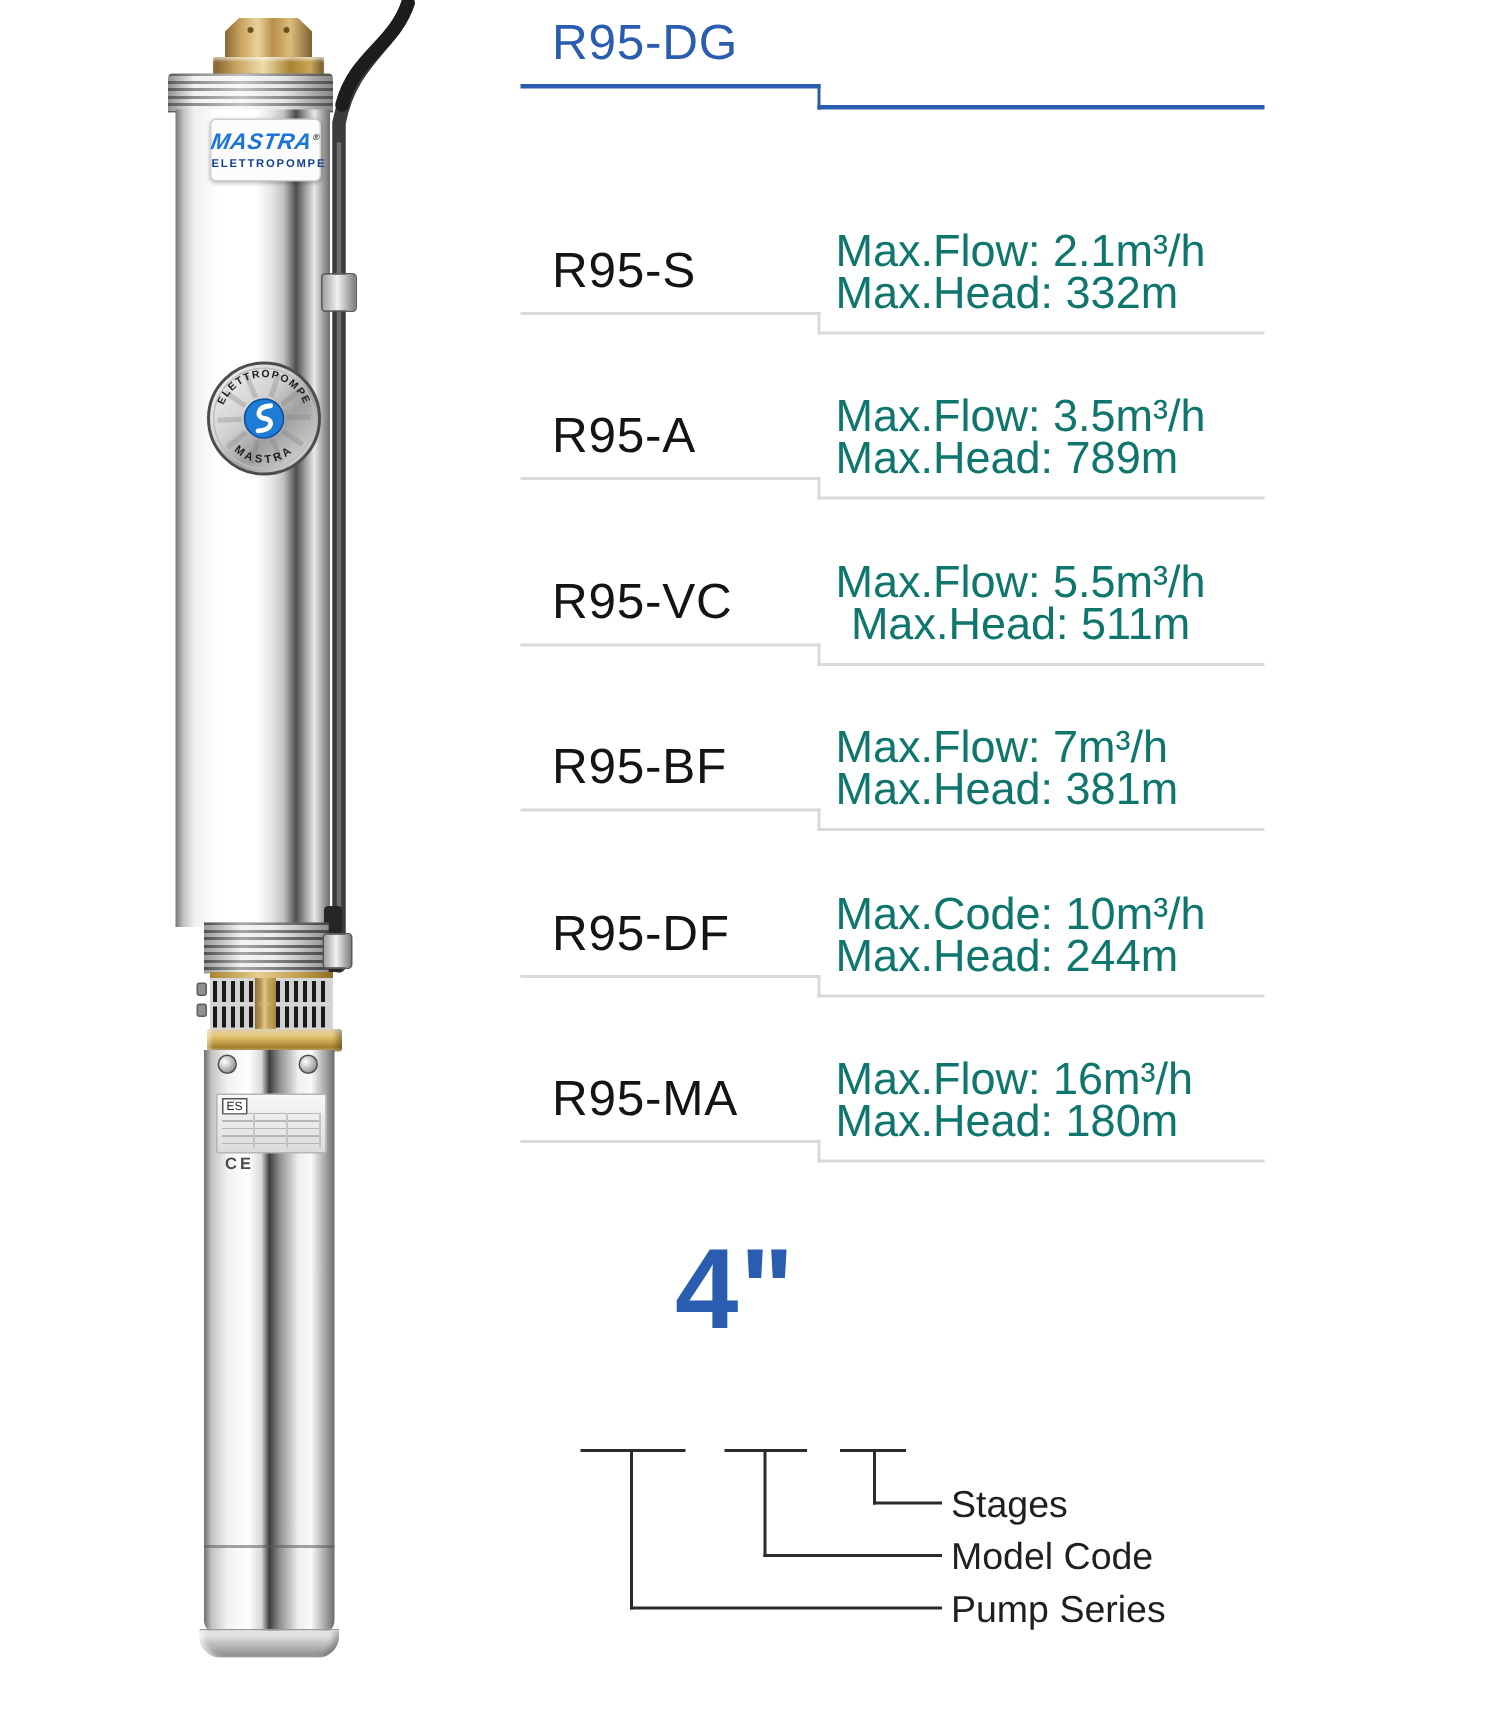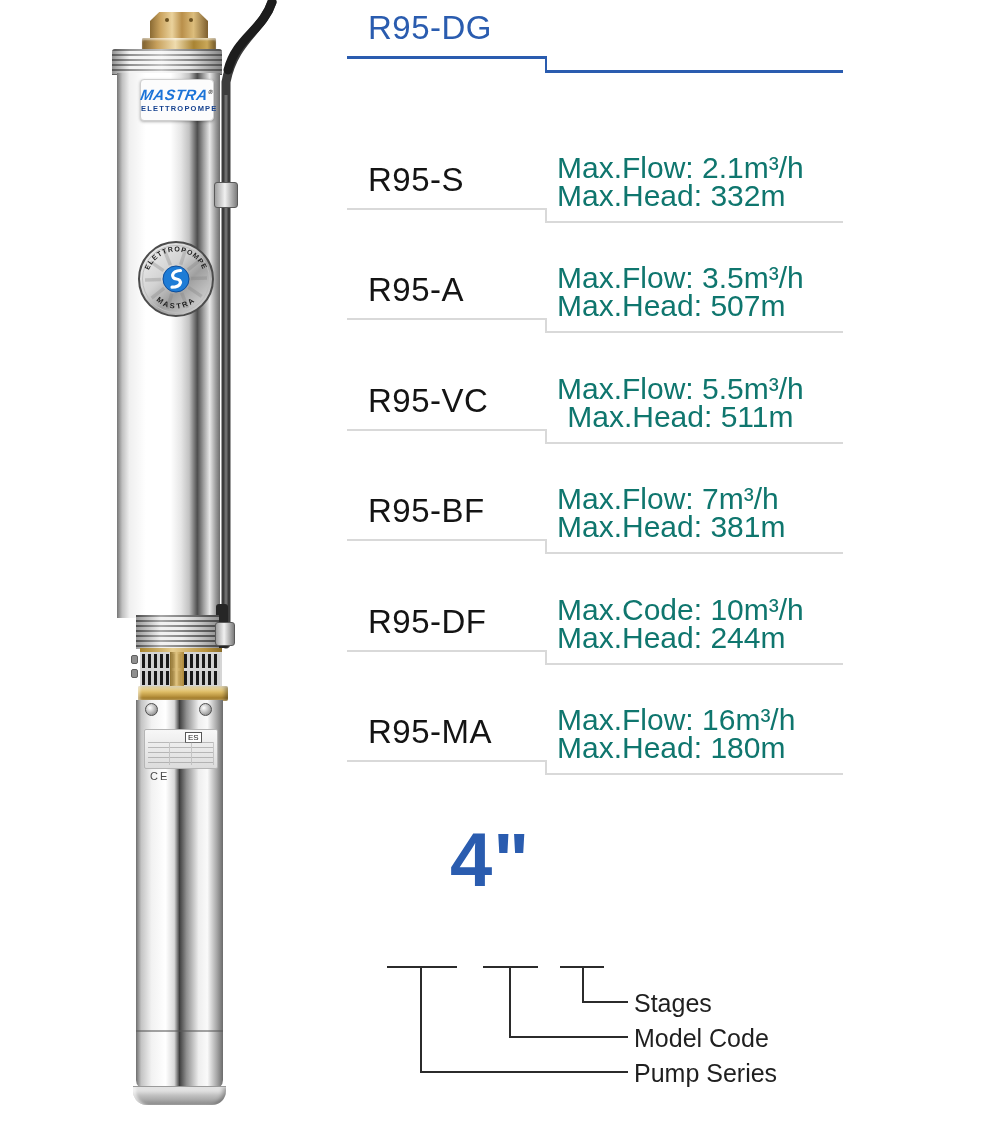--- a/index.html
+++ b/index.html
@@ -121,22 +121,22 @@
   .screw.sc1{left:145px;top:703px;} .screw.sc2{left:199px;top:703px;}
   .plate{
     left:144px;top:729px;width:72px;height:38px;border:1px solid #b5b5b5;border-radius:2px;
     background:linear-gradient(180deg,#f7f7f7,#dcdcdc);
   }
   .plate-lines{position:absolute;left:3px;right:3px;top:12px;bottom:3px;opacity:.55;
     background:
       repeating-linear-gradient(90deg,transparent 0 21px,#aaa 21px 22px),
       repeating-linear-gradient(180deg,#8f8f8f 0 1px,transparent 1px 5px);}
   .es-box{position:absolute;left:3px;top:2px;font-size:8px;font-weight:normal;color:#222;
-    border:1px solid #555;background:#fff;padding:0 2px;line-height:9px;margin-left:37px;}
-  .ce-mark{left:150px;top:770px;font-size:11px;font-weight:normal;color:#4a4a4a;letter-spacing:2px;}
+    border:1px solid #555;background:#fff;padding:0 2px;line-height:9px;}
+  .ce-mark{left:150px;top:770px;font-size:11px;font-weight:bold;color:#4a4a4a;letter-spacing:2px;}
   .seam{left:136px;top:1030px;width:87px;height:2px;background:rgba(90,90,90,.55);}
   .body-bottom{
     left:136px;top:1032px;width:87px;height:58px;border-radius:0 0 10px 10px;
     background:linear-gradient(90deg,#6e6e6e,#c4c4c4 6%,#f2f2f2 18%,#ffffff 34%,#d9d9d9 44%,#3f3f3f 50%,#8f8f8f 58%,#eeeeee 72%,#fafafa 82%,#a6a6a6 93%,#6b6b6b);
   }
   .base{
     left:133px;top:1086px;width:93px;height:18px;border-radius:0 0 14px 14px;border-top:1px solid #9a9a9a;
     background:linear-gradient(180deg,#fdfdfd,#c2c2c2 45%,#8e8e8e);
     box-shadow:inset 3px 0 3px rgba(255,255,255,.6),inset -3px 0 4px rgba(0,0,0,.3);
   }
@@ -236,21 +236,21 @@
     </div>
     <div class="ul-a"></div>
     <div class="ul-drop"></div>
     <div class="ul-b"></div>
   </div>
 
   <div class="spec-row">
     <div class="model-name">R95-A</div>
     <div class="model-specs">
       <div>Max.Flow: 3.5m³/h</div>
-      <div>Max.Head: 507m</div>
+      <div>Max.Head: 789m</div>
     </div>
     <div class="ul-a"></div>
     <div class="ul-drop"></div>
     <div class="ul-b"></div>
   </div>
 
   <div class="spec-row">
     <div class="model-name">R95-VC</div>
     <div class="model-specs">
       <div>Max.Flow: 5.5m³/h</div>

